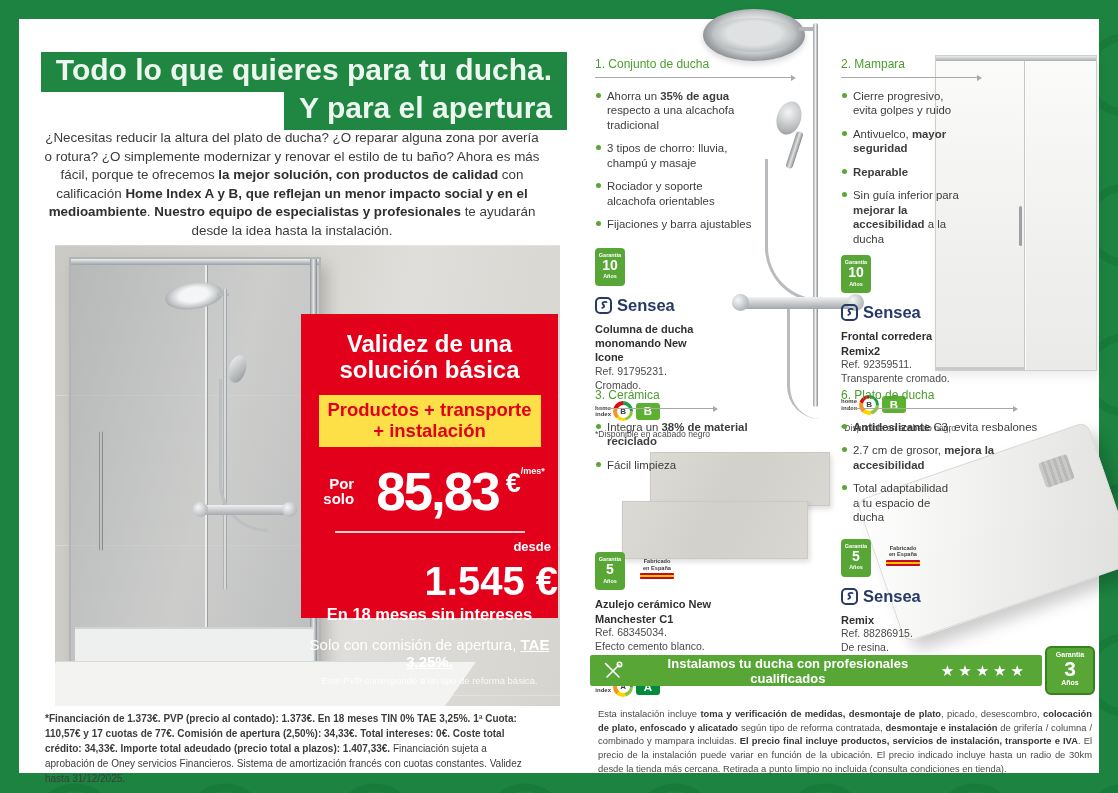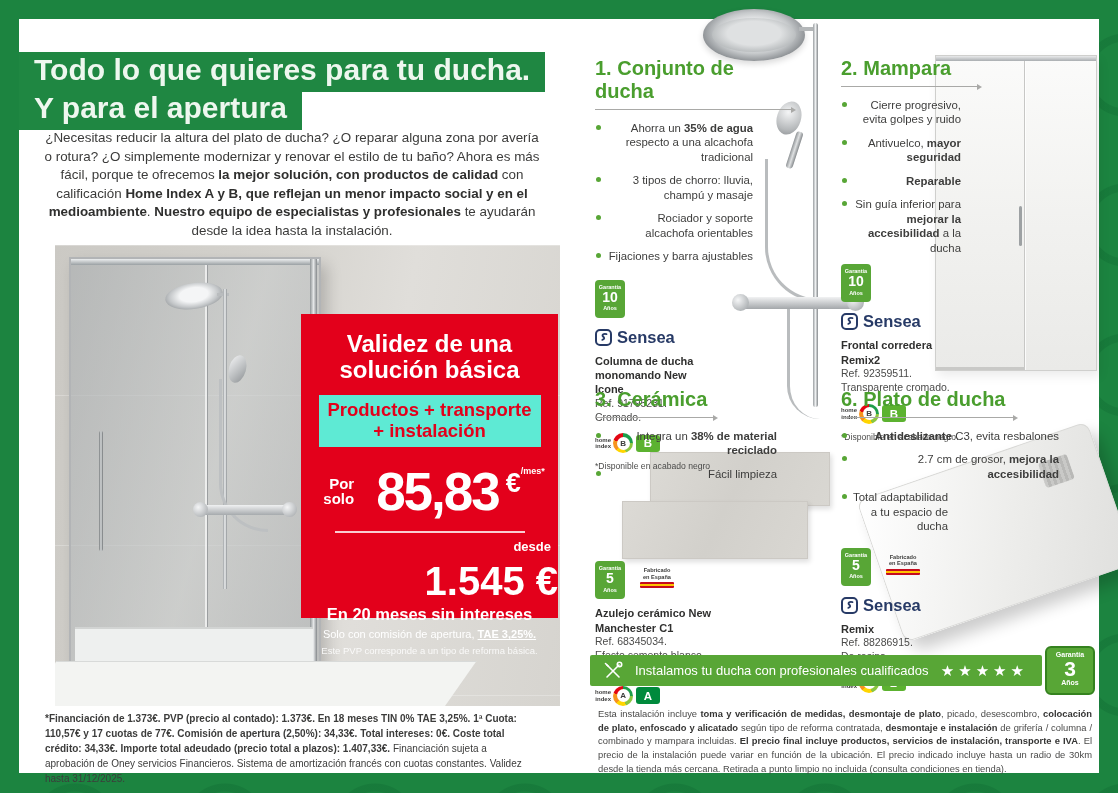--- a/index.html
+++ b/index.html
@@ -9,21 +9,21 @@
     font-family:"Liberation Sans","DejaVu Sans",sans-serif;
   }
   body::before{ 
     content:"";position:absolute;inset:0;
     background-image:radial-gradient(circle at 50% 50%, transparent 33px, rgba(8,90,42,.45) 34px, rgba(8,90,42,.45) 41px, transparent 42px);
     background-size:150px 150px;opacity:.5;
   }
   .page{position:absolute;left:19px;top:19px;width:1080px;height:754px;background:#ffffff;}
 
   
-  .banner{position:absolute;left:0;top:33px;width:548px;text-align:left;line-height:1;}
+  .banner{position:absolute;left:0;top:33px;width:548px;text-align:right;line-height:1;}
   .banner-line{display:inline-block;background:#1f8742;color:#eef7ef;font-weight:bold;font-size:30px;padding:3px 15px 7px;}
   .banner-line.l2{margin-top:-2px;}
   .intro{position:absolute;left:22px;top:110px;width:502px;margin:0;text-align:center;
          font-size:13.4px;line-height:1.38;color:#3b3b3a;}
   .intro b{color:#2f2f2e;}
 
   .photo{position:absolute;left:36px;top:226px;width:505px;height:461px;overflow:hidden;z-index:1;
     background:linear-gradient(100deg,#cbc9c4 0%,#d6d4cf 42%,#e0deda 62%,#d6d4cf 100%);}
   .photo .wall-lines{position:absolute;inset:0;
     background:repeating-linear-gradient(180deg,rgba(255,255,255,.25) 0 1px,transparent 1px 150px);}
@@ -50,46 +50,46 @@
   .p-mixer::before,.p-mixer::after{content:"";position:absolute;top:-3px;width:15px;height:15px;border-radius:50%;
     background:radial-gradient(circle at 35% 35%,#f4f5f6,#9ea2a5);}
   .p-mixer::before{left:-6px;} .p-mixer::after{right:-6px;}
   .tray-in{position:absolute;left:4px;bottom:28px;width:96%;height:34px;background:#eef0ef;border-top:2px solid #d2d4d3;}
   .tray-front{position:absolute;left:-30px;bottom:0;width:420px;height:44px;background:#f3f4f2;
     transform:skewX(-35deg);transform-origin:bottom left;border-top:1px solid #d8dad9;}
 
   .offer{position:absolute;left:282px;top:295px;width:257px;height:304px;background:#e3001b;z-index:2;
     color:#fff;text-align:center;box-sizing:border-box;padding-top:17px;}
   .offer-title{font-size:24px;font-weight:bold;line-height:1.1;}
-  .offer-includes{background:#5eead4;color:#e3001b;width:222px;margin:11px auto 0;padding:5px 0 6px;
+  .offer-includes{background:#fde047;color:#e3001b;width:222px;margin:11px auto 0;padding:5px 0 6px;
     font-size:18.5px;font-weight:bold;line-height:1.12;}
   .offer-monthly{margin-top:18px;display:flex;justify-content:center;align-items:center;}
   .om-prefix{width:40px;margin-right:22px;font-size:15px;font-weight:bold;line-height:.95;text-align:right;}
   .om-big{font-size:53px;font-weight:bold;letter-spacing:-2px;line-height:1;}
   .om-cur{font-size:27px;font-weight:bold;margin-left:7px;position:relative;top:-9px;}
   .om-sup{font-size:9px;font-weight:bold;vertical-align:18px;letter-spacing:0;}
   .offer-divider{width:190px;height:2px;background:rgba(255,255,255,.8);margin:13px auto 6px;}
   .offer-total{display:flex;justify-content:center;align-items:flex-end;flex-direction:column;}
   .ot-from{font-size:13px;font-weight:bold;margin-right:7px;padding-bottom:7px;}
   .ot-price{font-size:40px;font-weight:bold;line-height:1;}
   .offer-months{font-size:16.5px;font-weight:bold;margin-top:4px;}
-  .offer-tae{font-size:11px;margin-top:4px;}
+  .offer-tae{font-size:15px;margin-top:12px;}
   .offer-pvp{font-size:9.5px;margin-top:5px;color:rgba(255,255,255,.85);}
 
   .footnote{position:absolute;left:26px;top:692px;width:480px;margin:0;
     font-size:10px;line-height:1.5;color:#3c3c3b;}
 
   
   .sec{position:absolute;z-index:3;}
-  .sec h3{margin:0;font-size:20px;color:#4a9e2e;font-weight:bold;}
+  .sec h3{margin:0;font-size:12px;color:#4a9e2e;font-weight:normal;}
   .divider{height:1px;background:#a9a9a7;margin-top:6px;position:relative;}
   .divider::after{content:"";position:absolute;right:-5px;top:-2px;
     border-left:5px solid #a9a9a7;border-top:3px solid transparent;border-bottom:3px solid transparent;}
   .sec ul{list-style:none;margin:11px 0 0;padding:0;font-size:11.4px;color:#3d3d3c;line-height:1.27;}
-  .sec li{position:relative;padding-left:12px;margin-bottom:9px;text-align:right;}
+  .sec li{position:relative;padding-left:12px;margin-bottom:9px;}
   .sec li::before{content:"";position:absolute;left:1px;top:4px;width:5px;height:5px;border-radius:50%;background:#58a636;}
   .sec1{left:576px;top:38px;width:158px;} .sec1 .divider{width:196px;}
   .sec2{left:822px;top:38px;width:120px;} .sec2 .divider{width:136px;}
   .sec3{left:576px;top:369px;width:182px;} .sec3 .divider{width:118px;}
   .sec4{left:822px;top:369px;width:218px;} .sec4 .divider{width:172px;}
   .sec4 li:nth-child(3){max-width:95px;}
   .sec1 .badges{margin-top:16px;} .sec2 .badges{margin-top:6px;}
   .sec3 .badges{margin-top:80px;} .sec4 .badges{margin-top:14px;}
   .badges{display:flex;align-items:flex-start;}
   .badge-g{width:30px;height:38px;background:#58a636;border-radius:4px;color:#fff;text-align:center;flex:none;}
@@ -159,21 +159,21 @@
   .tray-slab{position:absolute;left:2px;top:44px;width:244px;height:150px;border-radius:10px;transform:rotate(-19deg);
     background:linear-gradient(115deg,#ffffff,#ededeb 55%,#dfdfdd);
     box-shadow:7px 12px 16px rgba(0,0,0,.2), inset 0 0 0 1px #d9d9d7;}
   .tray-drain{position:absolute;right:30px;top:24px;width:30px;height:26px;border-radius:3px;
     background:repeating-linear-gradient(90deg,#c9c9c7 0 3px,#b9b9b7 3px 6px);}
 
   
   .install{position:absolute;left:571px;top:636px;width:452px;height:31px;background:#58a636;border-radius:2px;
     display:flex;align-items:center;color:#fff;z-index:3;}
   .install svg{margin:0 10px 0 13px;flex:none;}
-  .install-text{font-size:13px;font-weight:normal;}
+  .install-text{font-size:13px;font-weight:bold;text-align:center;}
   .stars{margin-left:auto;margin-right:14px;font-size:15px;letter-spacing:4px;}
   .g3{position:absolute;left:1026px;top:627px;width:50px;height:49px;background:#58a636;border:2px solid #35821f;
     border-radius:6px;box-sizing:border-box;color:#fff;text-align:center;z-index:4;}
   .g3 .bg-label{font-size:7px;padding-top:3px;}
   .g3 .bg-num{font-size:21px;line-height:1;}
   .g3 .bg-unit{font-size:7px;}
   .footer-right{position:absolute;left:569px;top:678px;width:494px;margin:10px;
     font-size:9.4px;line-height:1.46;color:#4a4a49;text-align:justify;}
   .footer-right b{color:#353534;}
 </style>
@@ -218,21 +218,21 @@
     <div class="offer-monthly">
       <span class="om-prefix">Por solo</span>
       <span class="om-big">85,83</span>
       <span class="om-cur"><span>€</span><span class="om-sup">/mes*</span></span>
     </div>
     <div class="offer-divider"></div>
     <div class="offer-total">
       <span class="ot-from">desde</span>
       <span class="ot-price">1.545 €</span>
     </div>
-    <div class="offer-months">En 20 meses sin intereses</div>
+    <div class="offer-months">En 18 meses sin intereses</div>
     <div class="offer-tae"><span>Solo con comisión de apertura, </span><b style="text-decoration: underline;">TAE 3,25%.</b></div>
     <div class="offer-pvp">Este PVP corresponde a un tipo de reforma básica.</div>
   </div>
 
   <p class="footnote"><b>*Financiación de 1.373€. PVP (precio al contado): 1.373€. En 18 meses TIN 0% TAE 3,25%. 1ª Cuota: 110,57€ y 17 cuotas de 77€. Comisión de apertura (2,50%): 34,33€. Total intereses: 0€. Coste total crédito: 34,33€. Importe total adeudado (precio total a plazos): 1.407,33€.</b><span> Financiación sujeta a aprobación de Oney servicios Financieros. Sistema de amortización francés con cuotas constantes. Validez hasta 31/12/2025.</span></p>
 
   <div class="art column-art">
     <div class="c-head"></div>
     <div class="c-arm"></div>
     <div class="c-pole"></div>

